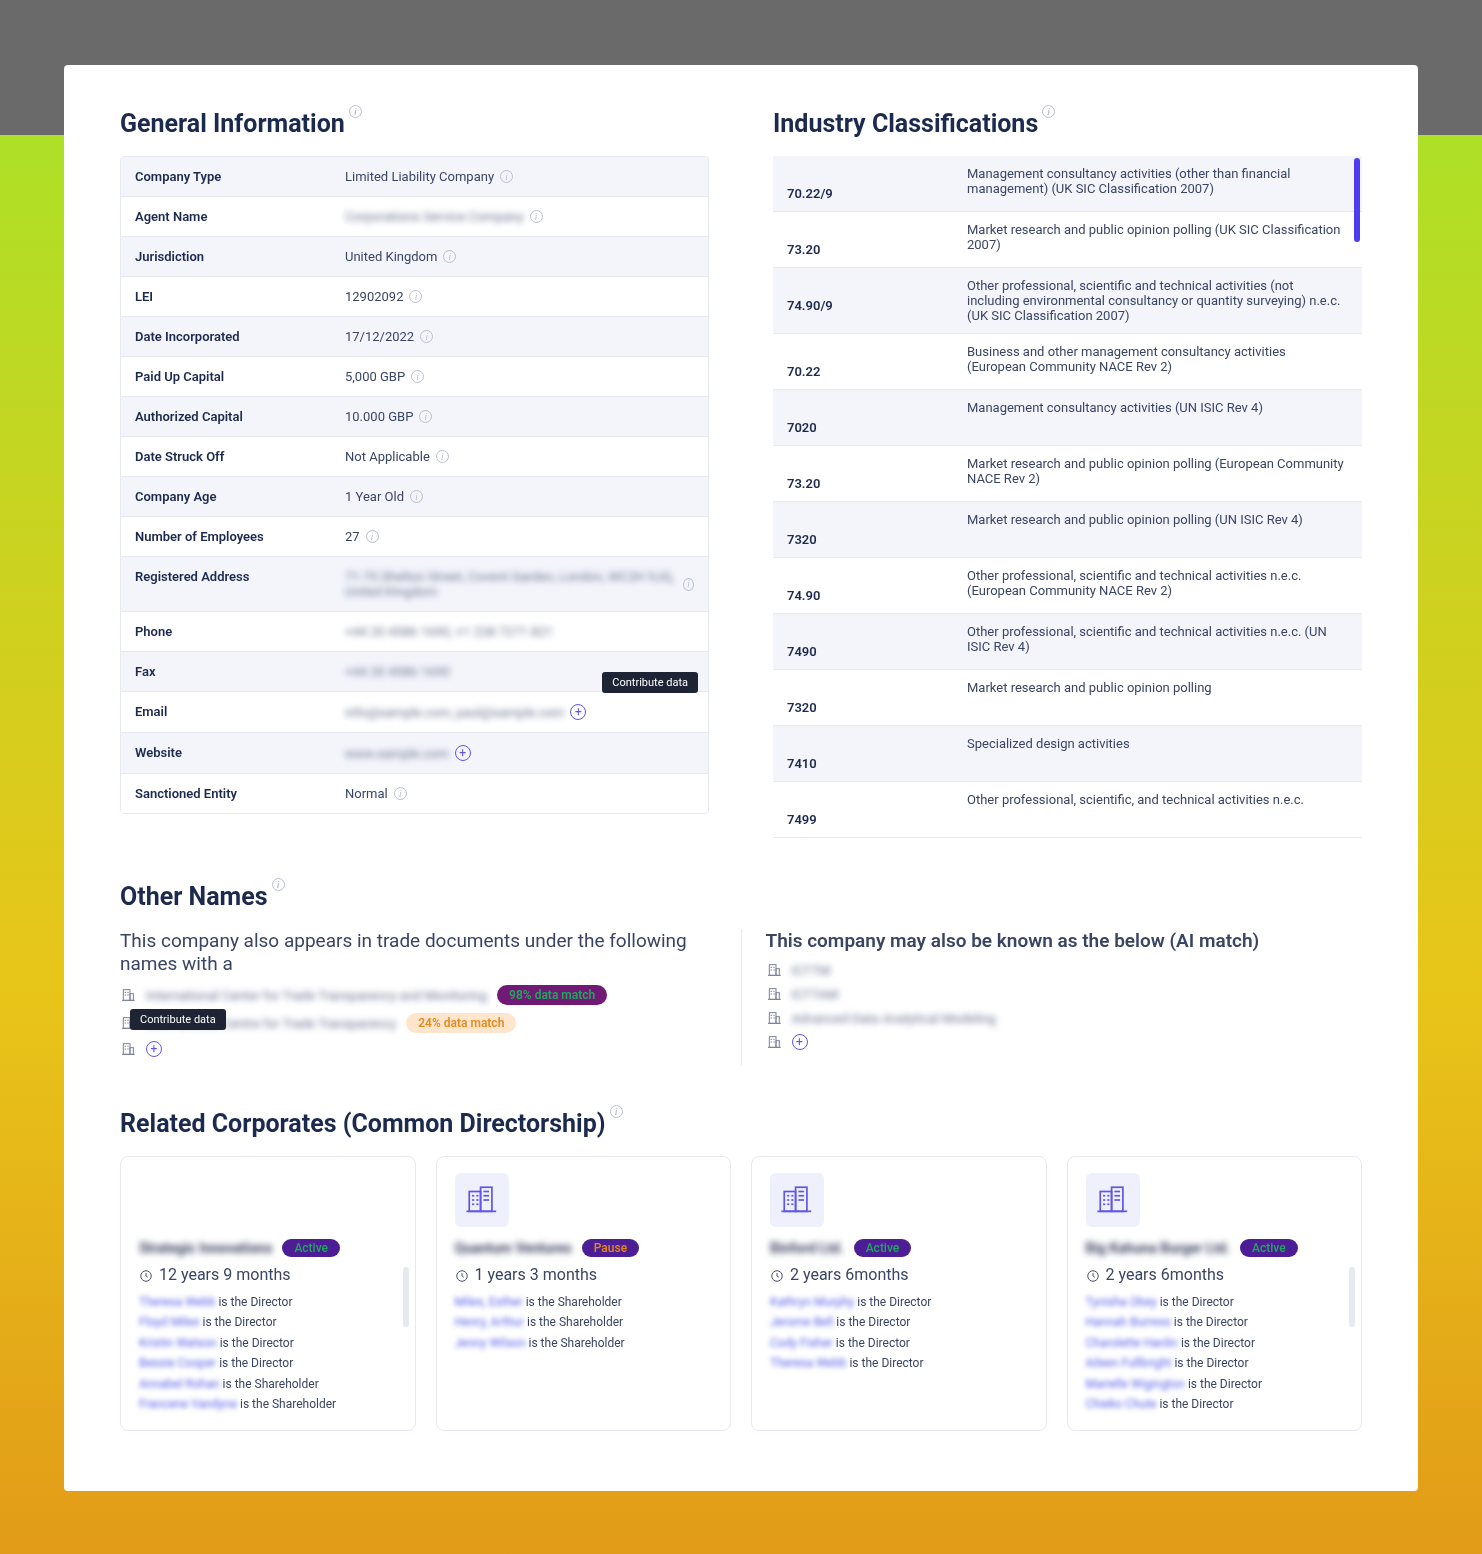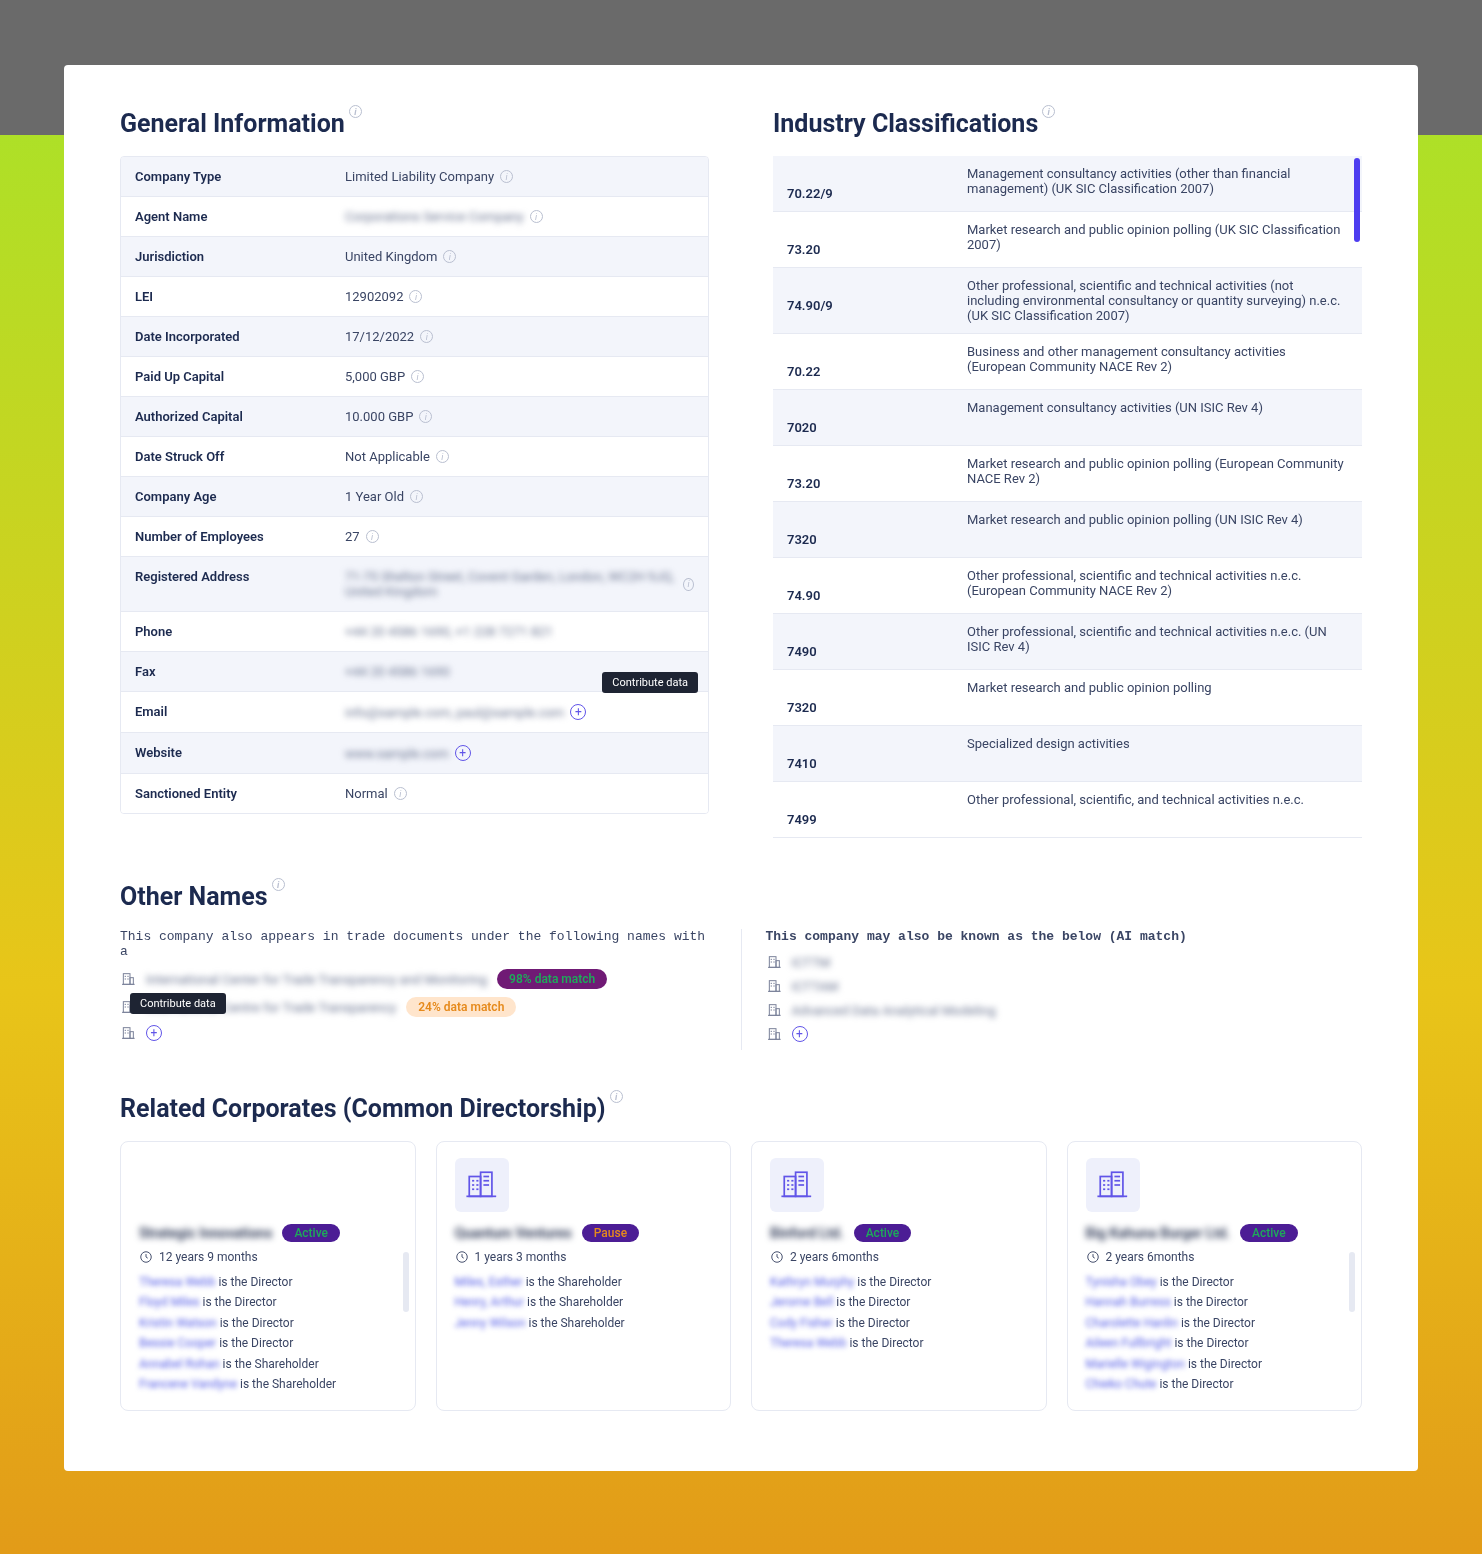--- a/index.html
+++ b/index.html
@@ -90,21 +90,21 @@
 .indcode { width: 180px; flex-shrink: 0; font-weight: 600; color: #1c2a4f; margin-top: 20px; }
 .inddesc { flex: 1; color: #3a4564; }
 .ind-container { position: relative; }
 .ind-scroll {
   position: absolute;
   right: 2px; top: 2px;
   width: 6px; height: 84px;
   background: #4d3df0;
   border-radius: 3px;
 }
-.other-desc { font-size: 13px; color: #3a4564; font-weight: 600; margin-bottom: 10px; font-family: Liberation Mono, monospace; }
+.other-desc { font-size: 19px; color: #3a4564; font-weight: 600; margin-bottom: 10px; }
 .other-desc-light { font-weight: 400; }
 .other-names-wrap {
   display: flex;
   margin-top: 12px;
 }
 .other-left { flex: 1; border-right: 1px solid #e6e9f2; padding-right: 24px; }
 .other-right { flex: 1; padding-left: 24px; }
 .oname-row {
   display: flex;
   align-items: center;
@@ -162,21 +162,21 @@
 .corp-name { font-size: 14px; font-weight: 600; color: #2a3553; filter: blur(3px); }
 .status-pill {
   margin-left: 10px;
   padding: 2px 12px;
   border-radius: 11px;
   font-size: 12px;
   font-weight: 500;
 }
 .pill-active { background: #4c1d95; color: #1ea95a; }
 .pill-pause { background: #4c1d95; color: #e68a1c; }
-.corp-meta { display: flex; align-items: center; font-size: 12px; color: #3a4564; margin-bottom: 8px; }
+.corp-meta { display: flex; align-items: center; font-size: 16px; color: #3a4564; margin-bottom: 8px; }
 .clock-icon { width: 14px; height: 14px; margin-right: 6px; }
 .corp-people { font-size: 12px; line-height: 1.7; }
 .person-line { display: block; }
 .person-name { color: #5961e8; filter: blur(2.5px); }
 .person-role { color: #3a4564; }
 .vbar {
   position: absolute;
   right: 6px; top: 110px;
   width: 6px; height: 60px;
   background: #e6e9f2;

